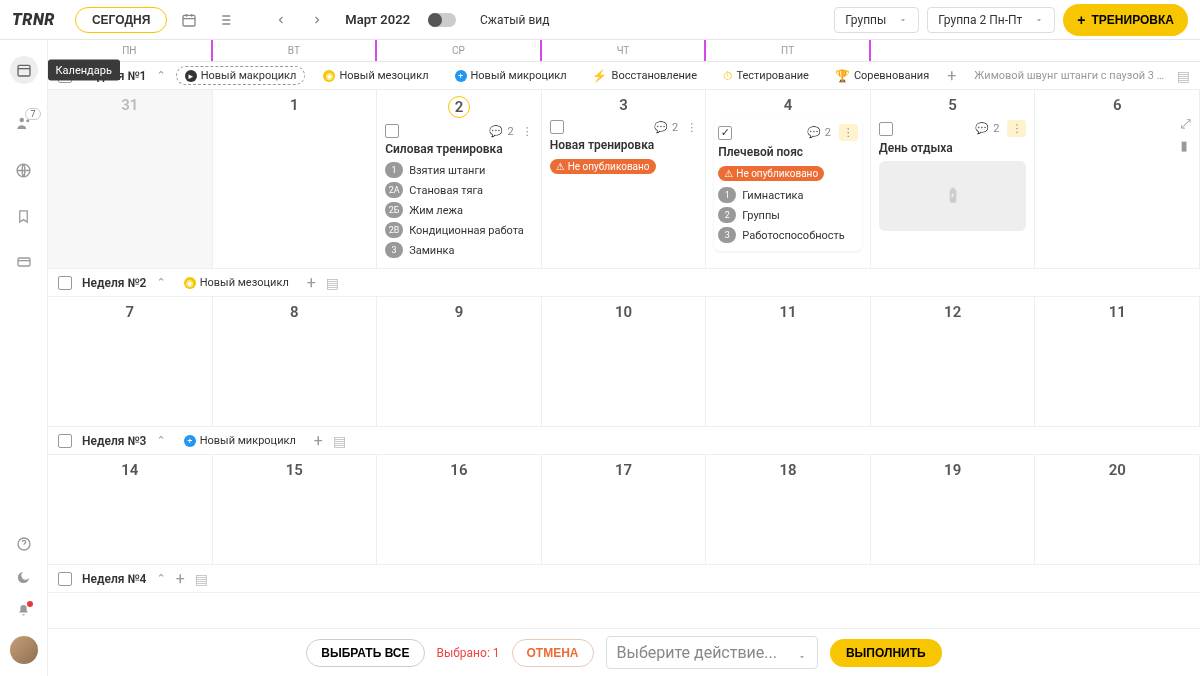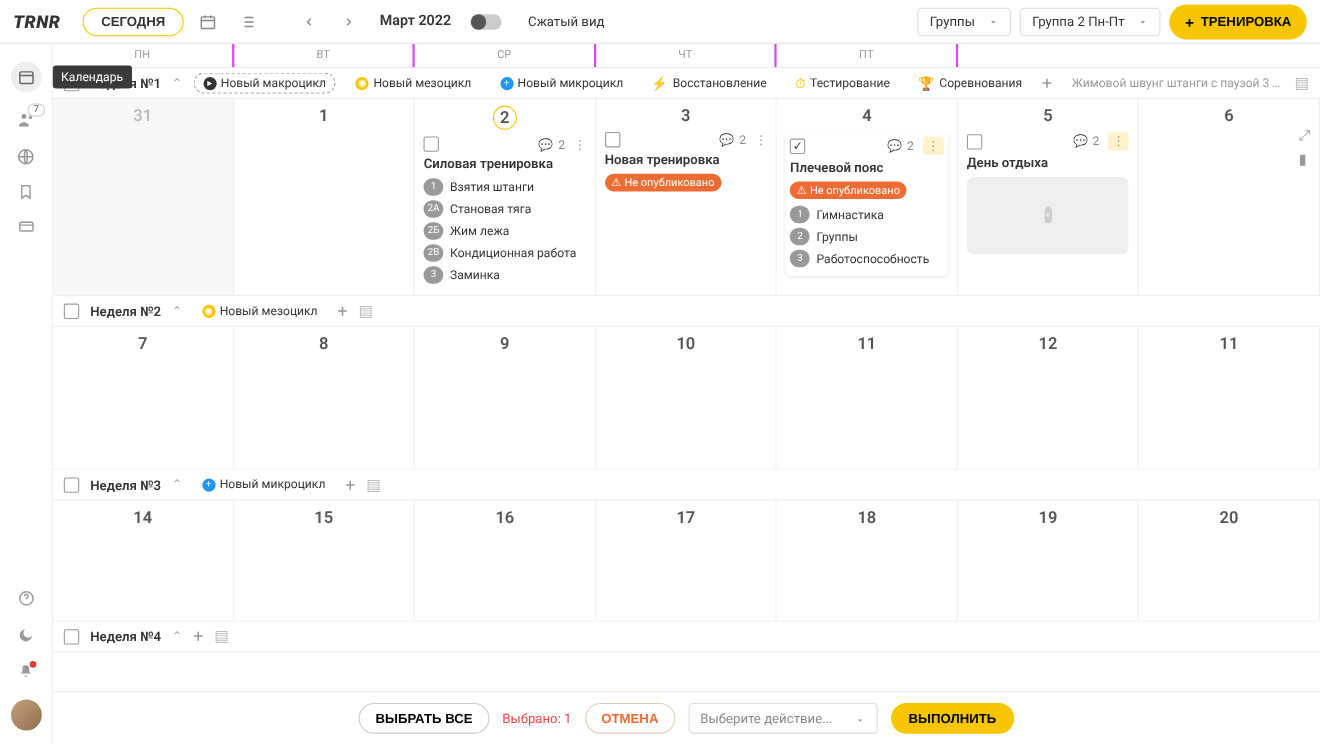--- a/index.html
+++ b/index.html
@@ -9,21 +9,21 @@
 .btn-today { border: 1.5px solid #f8c600; background: #fff; color: #333; padding: 5px 16px; border-radius: 18px; font-weight: 700; font-size: 12px; cursor: pointer; }
 .icon-btn { width: 28px; height: 28px; display: flex; align-items: center; justify-content: center; cursor: pointer; color: #888; border-radius: 4px; }
 .month-label { font-size: 13px; font-weight: 600; margin: 0 6px; }
 .toggle { display: flex; align-items: center; gap: 24px; margin-left: 4px; }
 .toggle-track { width: 28px; height: 14px; background: #ccc; border-radius: 10px; position: relative; cursor: pointer; }
 .toggle-thumb { width: 14px; height: 14px; background: #555; border-radius: 50%; position: absolute; left: 0; top: 0; }
 .spacer { flex: 1; }
 .select-box { border: 1px solid #ddd; background: #fff; padding: 5px 10px; border-radius: 4px; display: flex; align-items: center; gap: 12px; font-size: 12px; cursor: pointer; }
 .btn-primary { background: #f8c600; border: none; padding: 8px 14px; border-radius: 18px; font-weight: 700; font-size: 12px; cursor: pointer; display: flex; align-items: center; gap: 6px; }
 .layout { display: flex; height: calc(676px - 40px); }
-.sidebar { width: 48px; border-right: 1px solid #eee; display: flex; flex-direction: column; align-items: center; padding-top: 16px; gap: 16px; }
+.sidebar { width: 48px; border-right: 1px solid #eee; display: flex; flex-direction: column; align-items: center; padding-top: 16px; gap: 30px; }
 .sidebar .sb-icon { color: #999; cursor: pointer; position: relative; }
 .sidebar .sb-icon.active { color: #333; background:#eee; border-radius:50%; padding:6px; }
 .tooltip { position: absolute; left: 38px; top: 50%; transform: translateY(-50%); background: #3a3a3a; color: #fff; font-size: 11px; padding: 4px 8px; border-radius: 3px; white-space: nowrap; z-index: 10; }
 .sb-bottom { margin-top: auto; display: flex; flex-direction: column; align-items: center; gap: 18px; padding-bottom: 12px; }
 .avatar { width: 28px; height: 28px; border-radius: 50%; background: linear-gradient(135deg,#c8a07a,#8d6e50); }
 .badge-small { position: absolute; top: -6px; right: -8px; background: #fff; border: 1px solid #ccc; border-radius: 8px; font-size: 9px; padding: 0 4px; color:#666; }
 .dot-red { position:absolute; top:-2px; right:-2px; width:6px; height:6px; background:#e53935; border-radius:50%; }
 .main { flex: 1; overflow-y: auto; position:relative; }
 .day-header { display: grid; grid-template-columns: repeat(7, 1fr); border-bottom: 1px solid #e6e6e6; }
 .day-header div { padding: 5px; text-align: center; font-size: 10px; color: #999; border-right: 2px solid #d946ef; }
@@ -49,21 +49,21 @@
 .workout-title { font-size: 12px; font-weight:600; margin-bottom:6px; }
 .badge-warn { background:#ed6c33; color:#fff; font-size:10px; padding:2px 6px; border-radius:10px; display:inline-flex; align-items:center; gap:3px; }
 .ex-item { display:flex; align-items:center; gap:6px; font-size:11px; margin-bottom:4px; }
 .ex-num { background:#999; color:#fff; width:18px; height:16px; border-radius:8px; display:flex; align-items:center; justify-content:center; font-size:9px; flex-shrink:0; }
 .rest-card { background:#eee; height:70px; border-radius:6px; display:flex; align-items:center; justify-content:center; color:#bbb; font-size:24px; margin-top:4px; }
 .corner-icons { position:absolute; top:26px; right:8px; display:flex; flex-direction:column; gap:6px; color:#999; font-size:13px; }
 .action-bar { position:absolute; bottom:0; left:0; right:0; height:48px; background:#fff; border-top:1px solid #eee; display:flex; align-items:center; justify-content:center; gap:12px; }
 .btn-outline { border:1px solid #ccc; background:#fff; padding:6px 14px; border-radius:16px; font-size:12px; font-weight:600; cursor:pointer; }
 .btn-outline.orange-text { color:#ed6c33; border-color:#e8c8b8; }
 .status-text { font-size:12px; color:#ef4444; }
-.select-action { border:1px solid #ddd; padding:6px 10px; border-radius:4px; font-size:12px; color:#888; display:flex; align-items:flex-end; gap:20px; cursor:pointer; }
+.select-action { border:1px solid #ddd; padding:6px 10px; border-radius:4px; font-size:16px; color:#888; display:flex; align-items:flex-end; gap:20px; cursor:pointer; }
 .btn-exec { background:#f8c600; border:none; padding:7px 16px; border-radius:16px; font-weight:700; font-size:12px; cursor:pointer; }
 svg { display:block; }
 .plus-sm { color:#999; font-size:16px; cursor:pointer; }
 .chat-sm { color:#bbb; font-size:14px; cursor:pointer; }
 .cell-card { background:#fff; border-radius:4px; }
 </style>
 </head>
 <body>
 
 <div class="topbar">

